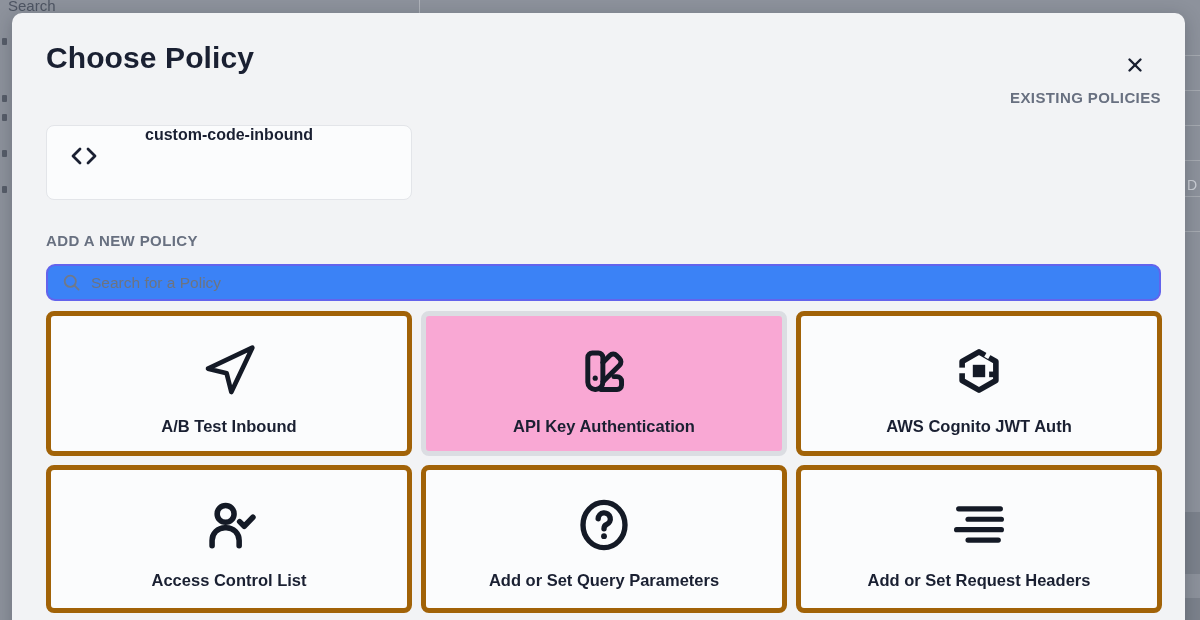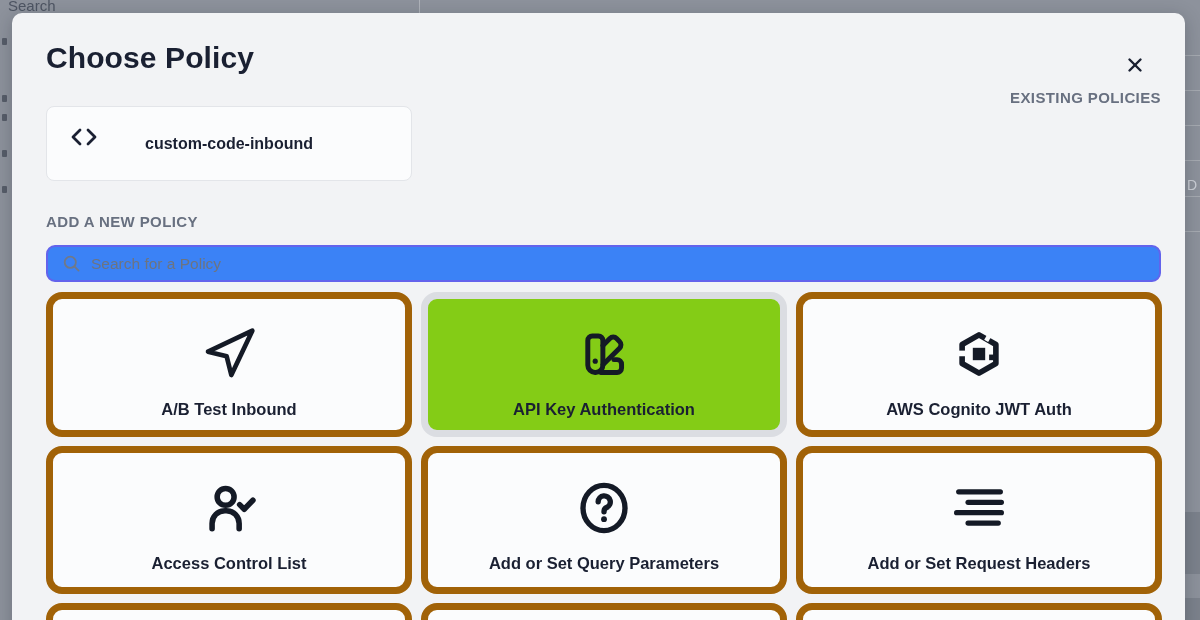--- a/index.html
+++ b/index.html
@@ -50,23 +50,23 @@
   }
   .section-heading{
     font-size:15px; line-height:16px; font-weight:700; color:#687080;
     letter-spacing:0.4px;
   }
   .heading-existing{ margin-top:18px;text-align:right; }
   .heading-new{ margin-top:33px; }
 
   
   .existing-card{
-    margin-top:0; width:366px; height:75px;
+    margin-top:19px; width:366px; height:75px;
     background:#fbfcfd; border:1px solid #e3e5e9; border-radius:8px;
-    position:relative; display:flex; align-items:center; cursor:pointer;
+    position:relative; display:flex; cursor:pointer;
   }
   .code-ic{ position:absolute; left:22px; top:20px; display:block; }
   .ex-text{ width:100%; text-align:center; }
   .ex-name{ font-size:16px; font-weight:700; color:#1a2032; }
   .ex-usage{ margin-top:6px; font-size:14px; color:#9aa1ad; }
 
   
   .searchbox{
     margin-top:15px; height:37px; width:1115px;
     background:#3b82f6; border:2px solid #6363ec; border-radius:9px;
@@ -81,25 +81,25 @@
 
   
   .grid{
     margin-top:10px;
     display:grid;
     grid-template-columns:repeat(3, 366px);
     grid-template-rows:145px 148px 145px;
     column-gap:9px; row-gap:9px;
   }
   .card{
-    background:#fbfcfd; border:7px solid #a16207; border-radius:16px;
+    background:#fbfcfd; border:5px solid #a16207; border-radius:8px;
     display:flex; flex-direction:column; align-items:center;
     padding-top:23px; cursor:pointer;
   }
-  .card.highlighted{ background:#84cc16; border-color:#dbdde2; }
+  .card.highlighted{ background:#f9a8d4; border-color:#dbdde2; }
   .card-icon{ height:64px; display:flex; align-items:center; justify-content:center; }
   .card-label{ margin-top:14px; font-size:16.5px; font-weight:700; color:#1a2032; }
   svg{ display:block; }
 </style>
 </head>
 <body>
 
 <div class="backdrop">
   <span class="bg-search">Search</span>
   <div class="topbar-divider"></div>

